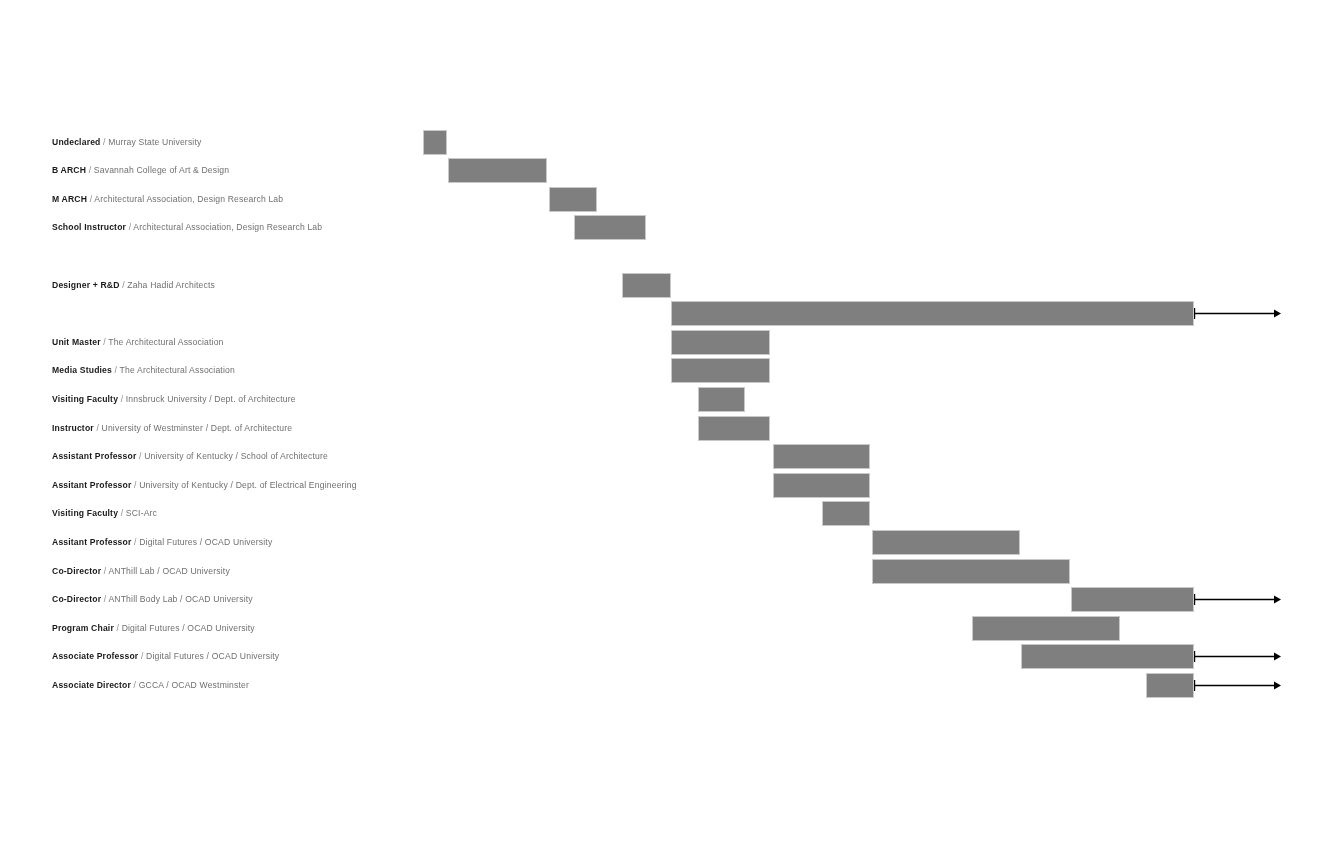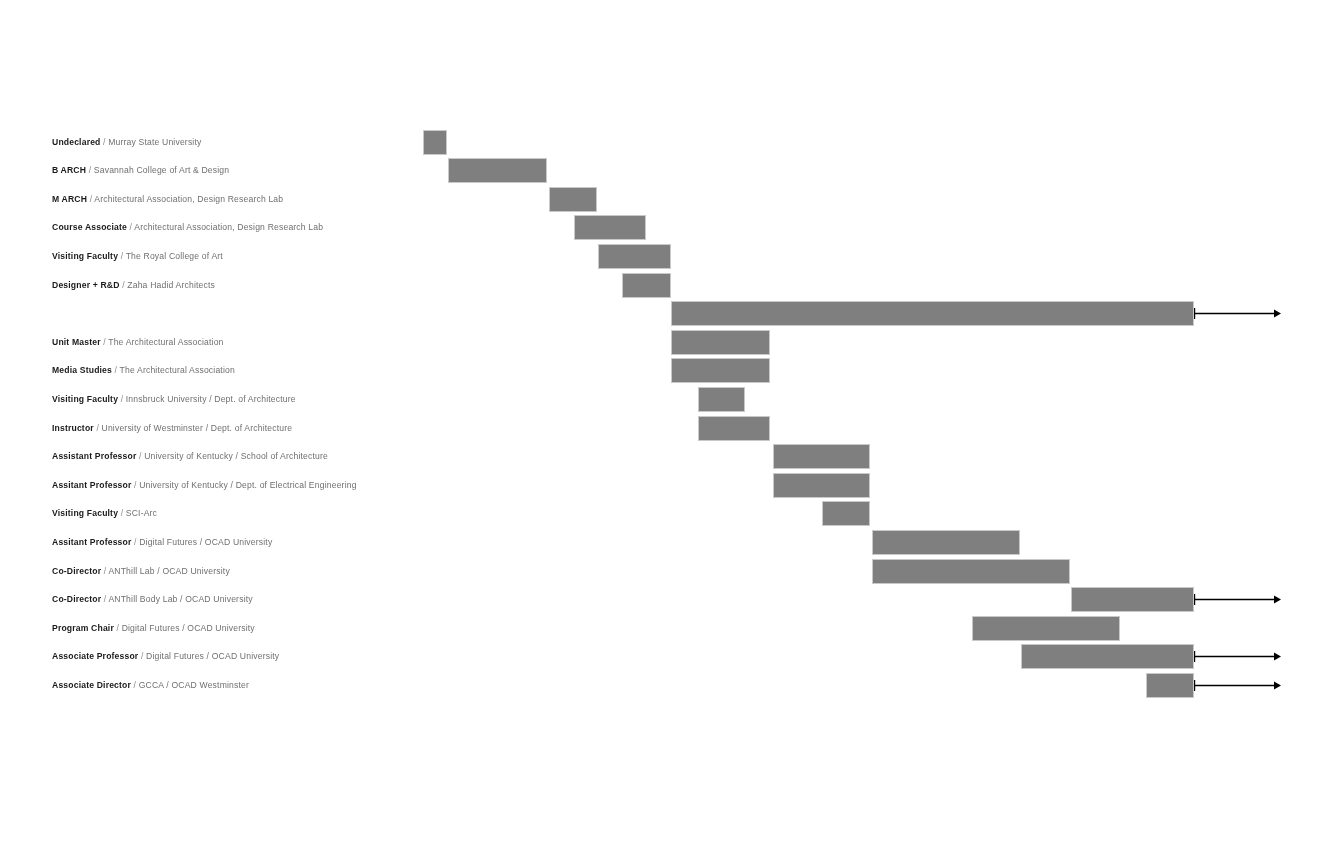--- a/index.html
+++ b/index.html
@@ -81,26 +81,22 @@
     </div>
     <div class="gantt-row" style="top: 156.1px;">
       <div class="row-label"><span class="role">B ARCH</span> <span class="sep">/</span> <span class="org">Savannah College of Art &amp; Design</span></div>
       <div class="bar" style="left: 448px; width: 99px; background: rgb(127, 127, 127); border-color: rgb(201, 201, 201);"></div>
     </div>
     <div class="gantt-row" style="top: 184.7px;">
       <div class="row-label"><span class="role">M ARCH</span> <span class="sep">/</span> <span class="org">Architectural Association, Design Research Lab</span></div>
       <div class="bar" style="left: 549px; width: 48px; background: rgb(127, 127, 127); border-color: rgb(201, 201, 201);"></div>
     </div>
     <div class="gantt-row" style="top: 213.3px;">
-      <div class="row-label"><span class="role">Course Associate</span> <span class="sep">/</span> <span class="org">Architectural Association, Design Research Lab</span></div>
+      <div class="row-label"><span class="role">School Instructor</span> <span class="sep">/</span> <span class="org">Architectural Association, Design Research Lab</span></div>
       <div class="bar" style="left: 574px; width: 72px; background: rgb(127, 127, 127); border-color: rgb(201, 201, 201);"></div>
-    </div>
-    <div class="gantt-row" style="top: 241.9px;">
-      <div class="row-label"><span class="role">Visiting Faculty</span> <span class="sep">/</span> <span class="org">The Royal College of Art</span></div>
-      <div class="bar" style="left: 598px; width: 73px; background: rgb(127, 127, 127); border-color: rgb(201, 201, 201);"></div>
     </div>
     <div class="gantt-row" style="top: 270.5px;">
       <div class="row-label"><span class="role">Designer + R&amp;D</span> <span class="sep">/</span> <span class="org">Zaha Hadid Architects</span></div>
       <div class="bar" style="left: 622px; width: 49px; background: rgb(127, 127, 127); border-color: rgb(201, 201, 201);"></div>
     </div>
     <div class="gantt-row" style="top: 299.1px;">
       <div class="bar" style="left: 671px; width: 523px; background: rgb(127, 127, 127); border-color: rgb(201, 201, 201);"></div>
       <div class="arrow-wrap" style="left: 1194px; width: 88px;">
         <svg class="arrow-svg" width="88" height="25" viewBox="0 0 88 25">
           <line x1="0.5" y1="7" x2="0.5" y2="18" stroke="#000000" stroke-width="1.4"></line>

